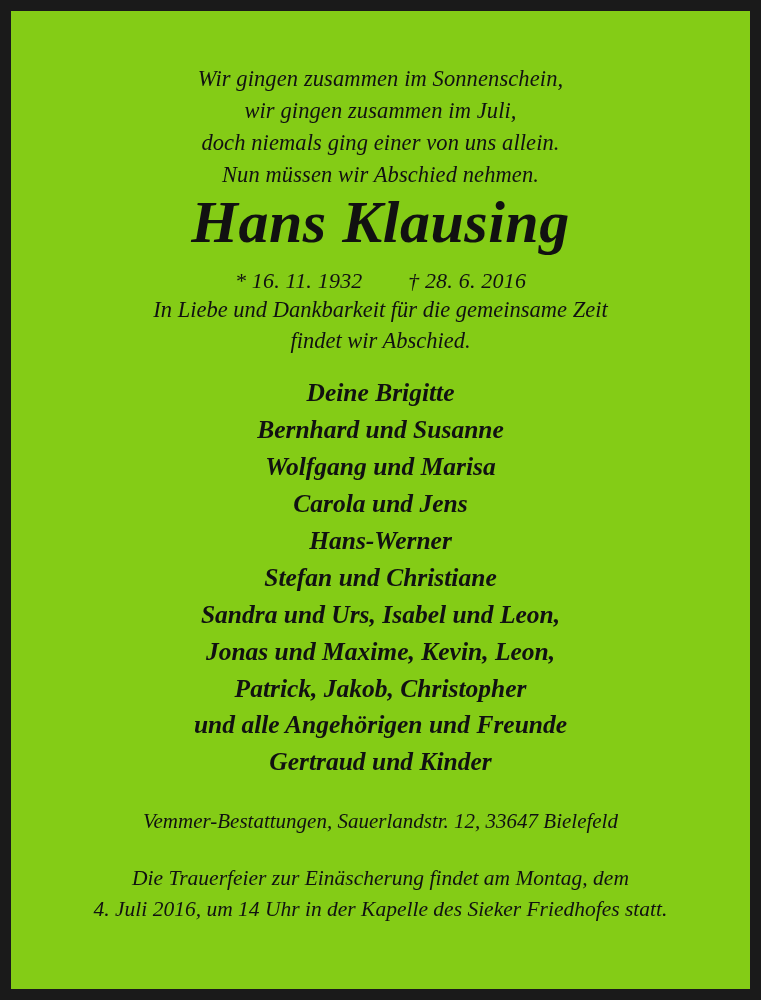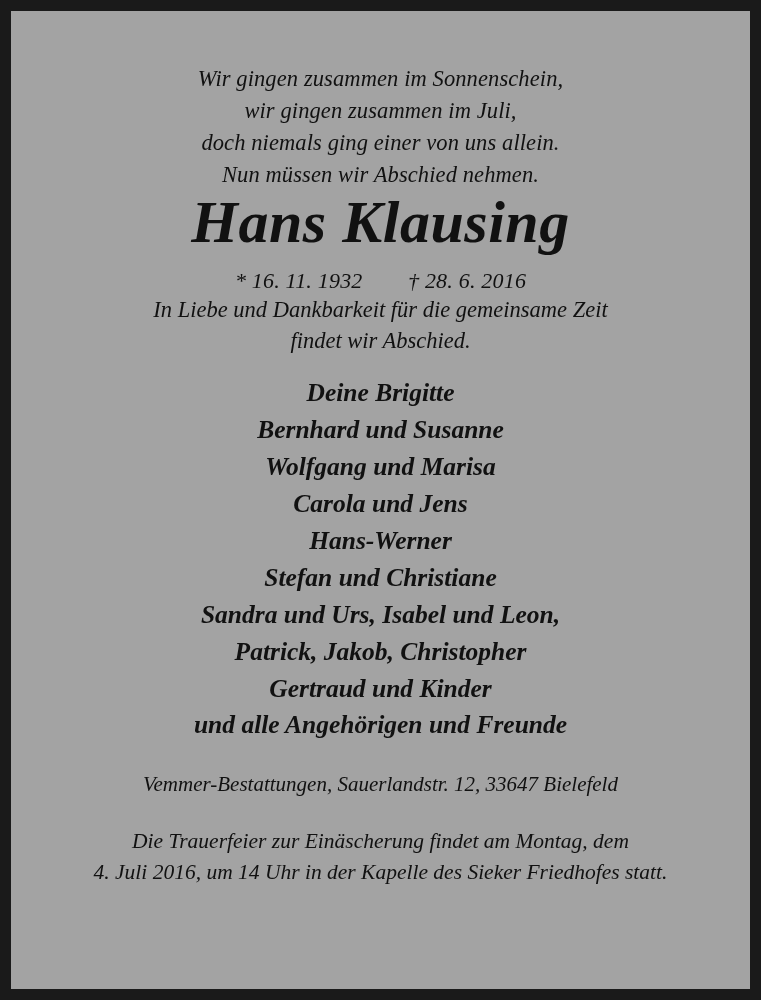--- a/index.html
+++ b/index.html
@@ -10,21 +10,21 @@
   body {
     width: 761px;
     height: 1000px;
     font-family: "Liberation Serif", serif;
     color: #111111;
   }
   .obituary {
     box-sizing: border-box;
     width: 761px;
     height: 1000px;
-    background: #a3a3a3;
+    background: #84cc16;
     border: 11px solid #1a1a1a;
     padding: 36px 40px 18px 40px;
     display: flex;
     flex-direction: column;
     align-items: center;
     text-align: center;
   }
   .poem {
     margin-top: 16px;
     font-style: italic;
@@ -116,23 +116,24 @@
   </div>
 
   <div class="family">
     <div>Deine Brigitte</div>
     <div>Bernhard und Susanne</div>
     <div>Wolfgang und Marisa</div>
     <div>Carola und Jens</div>
     <div>Hans-Werner</div>
     <div>Stefan und Christiane</div>
     <div>Sandra und Urs, Isabel und Leon,</div>
+    <div>Jonas und Maxime, Kevin, Leon,</div>
     <div>Patrick, Jakob, Christopher</div>
+    <div>und alle Angehörigen und Freunde</div>
     <div>Gertraud und Kinder</div>
-    <div>und alle Angehörigen und Freunde</div>
   </div>
 
   <div class="address">
     <div>Vemmer-Bestattungen, Sauerlandstr. 12, 33647 Bielefeld</div>
   </div>
 
   <div class="ceremony">
     <div>Die Trauerfeier zur Einäscherung findet am Montag, dem</div>
     <div>4. Juli 2016, um 14 Uhr in der Kapelle des Sieker Friedhofes statt.</div>
   </div>

